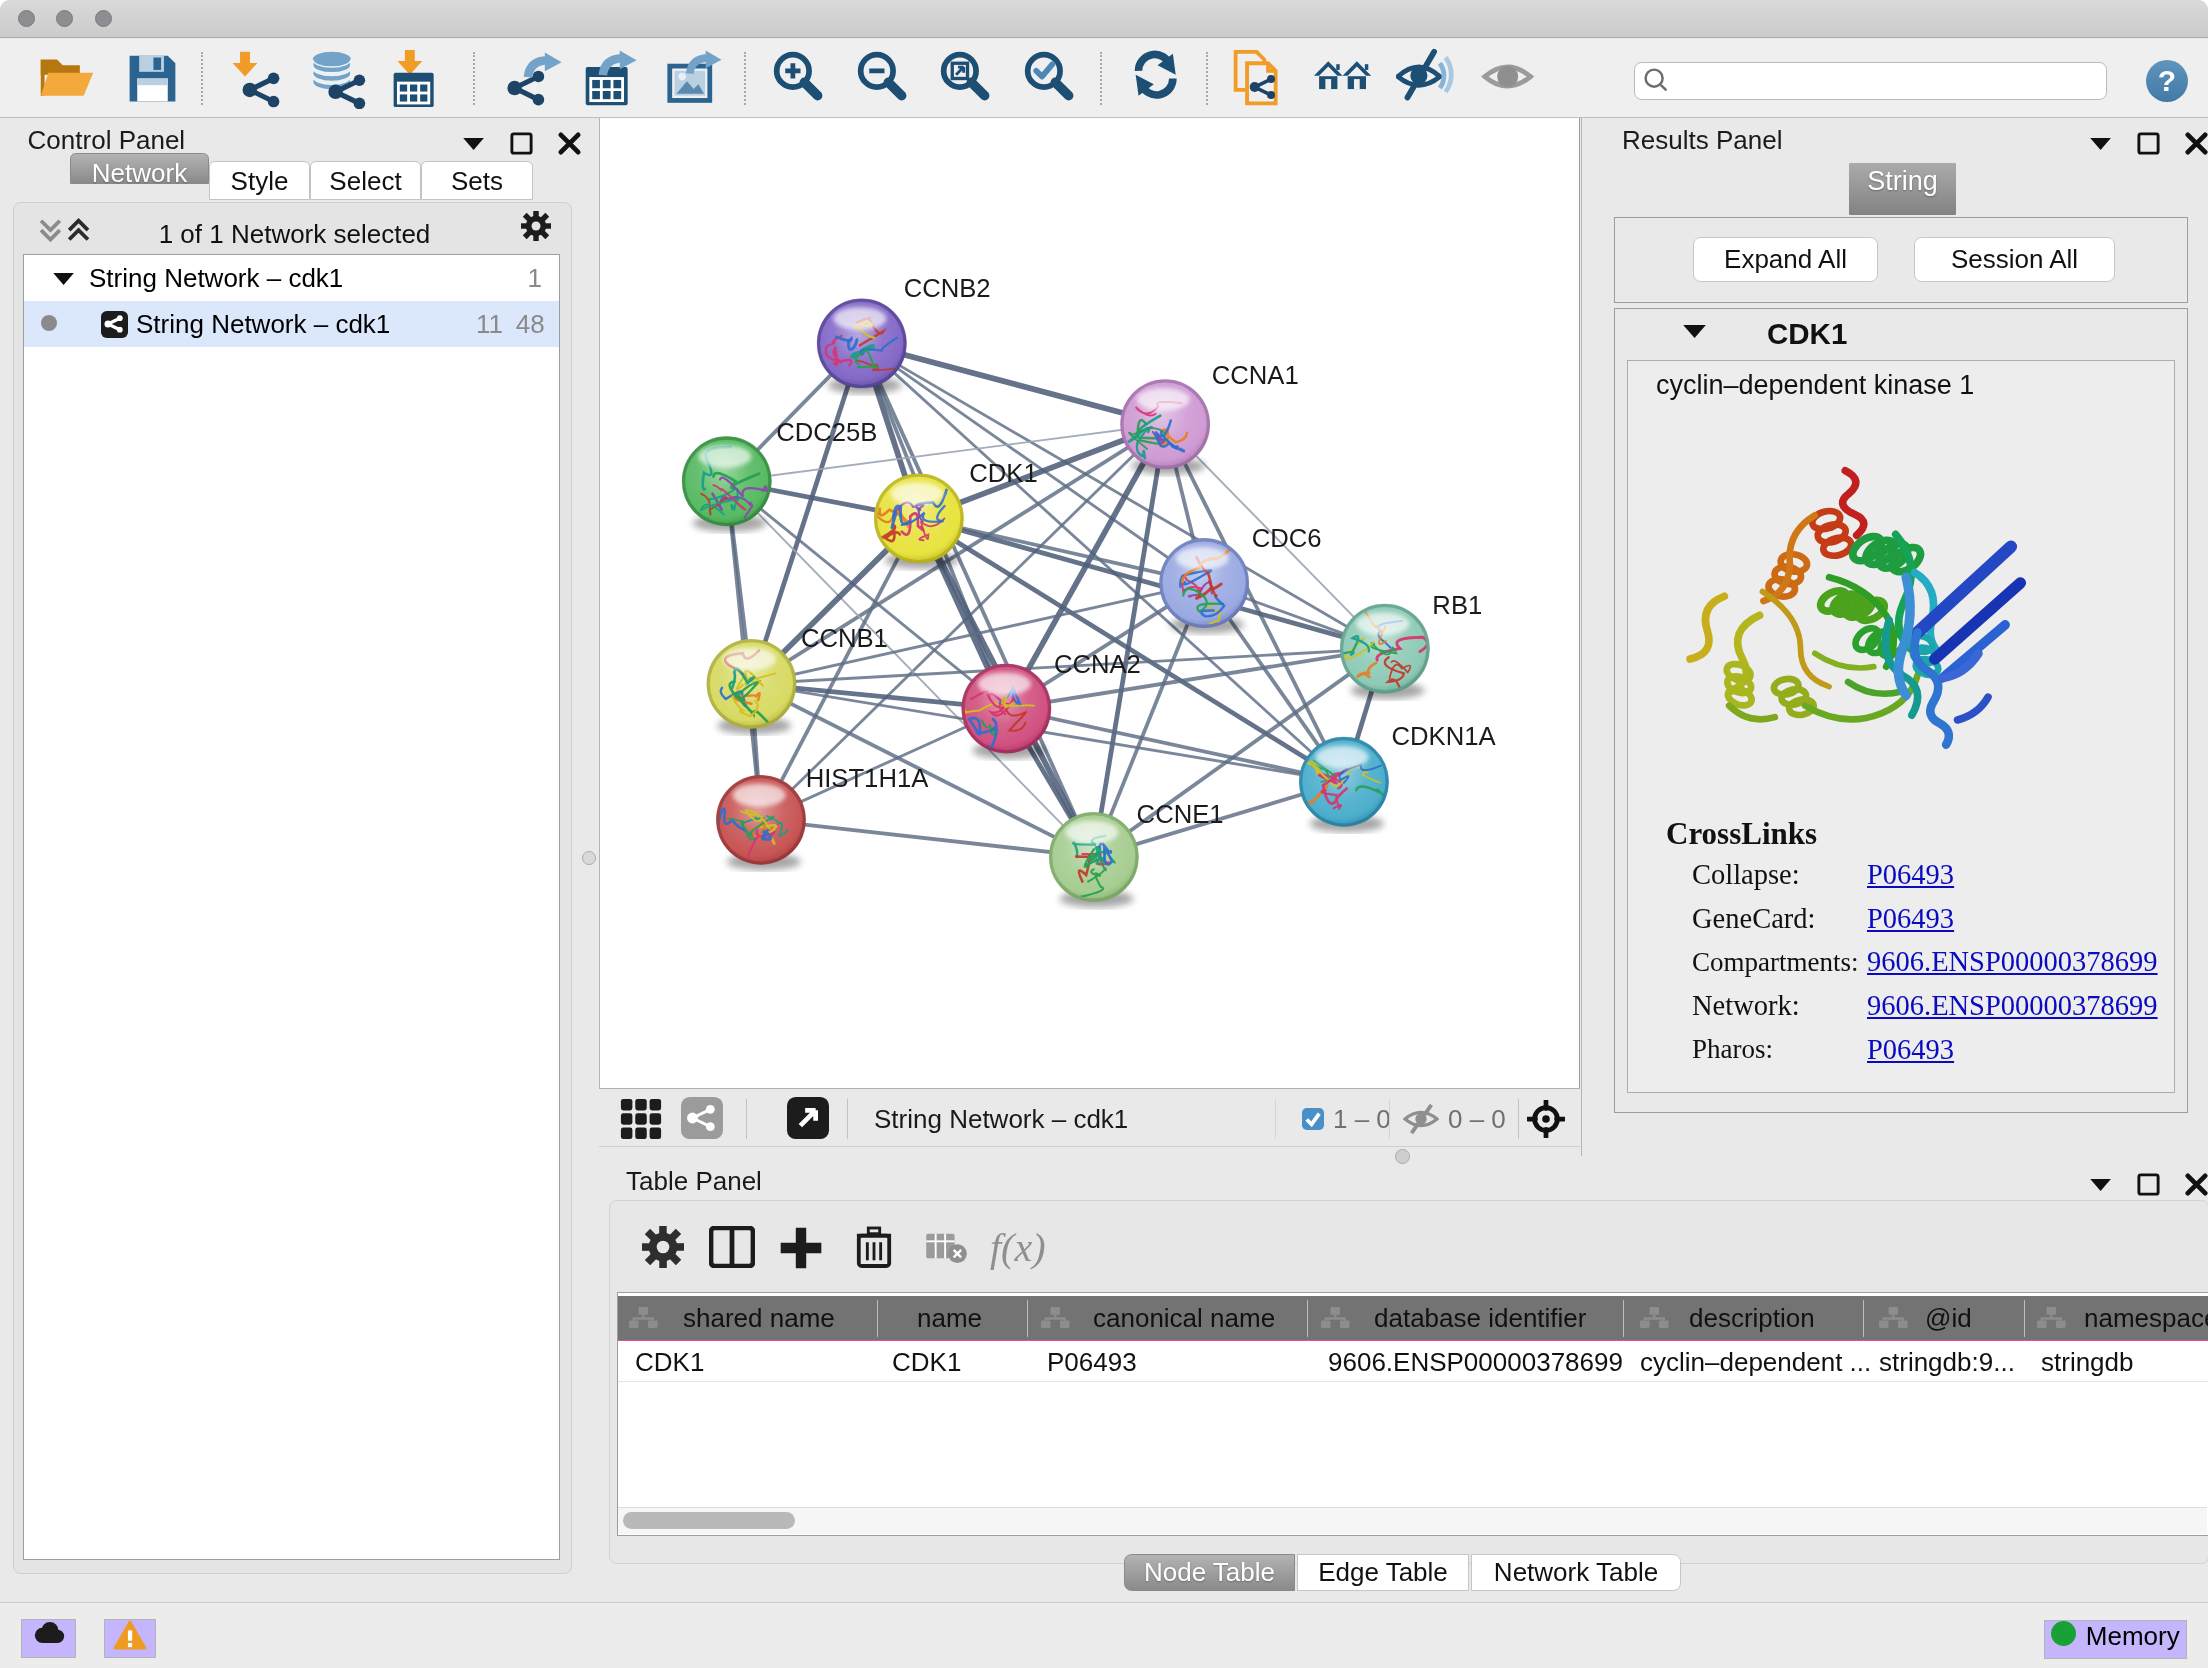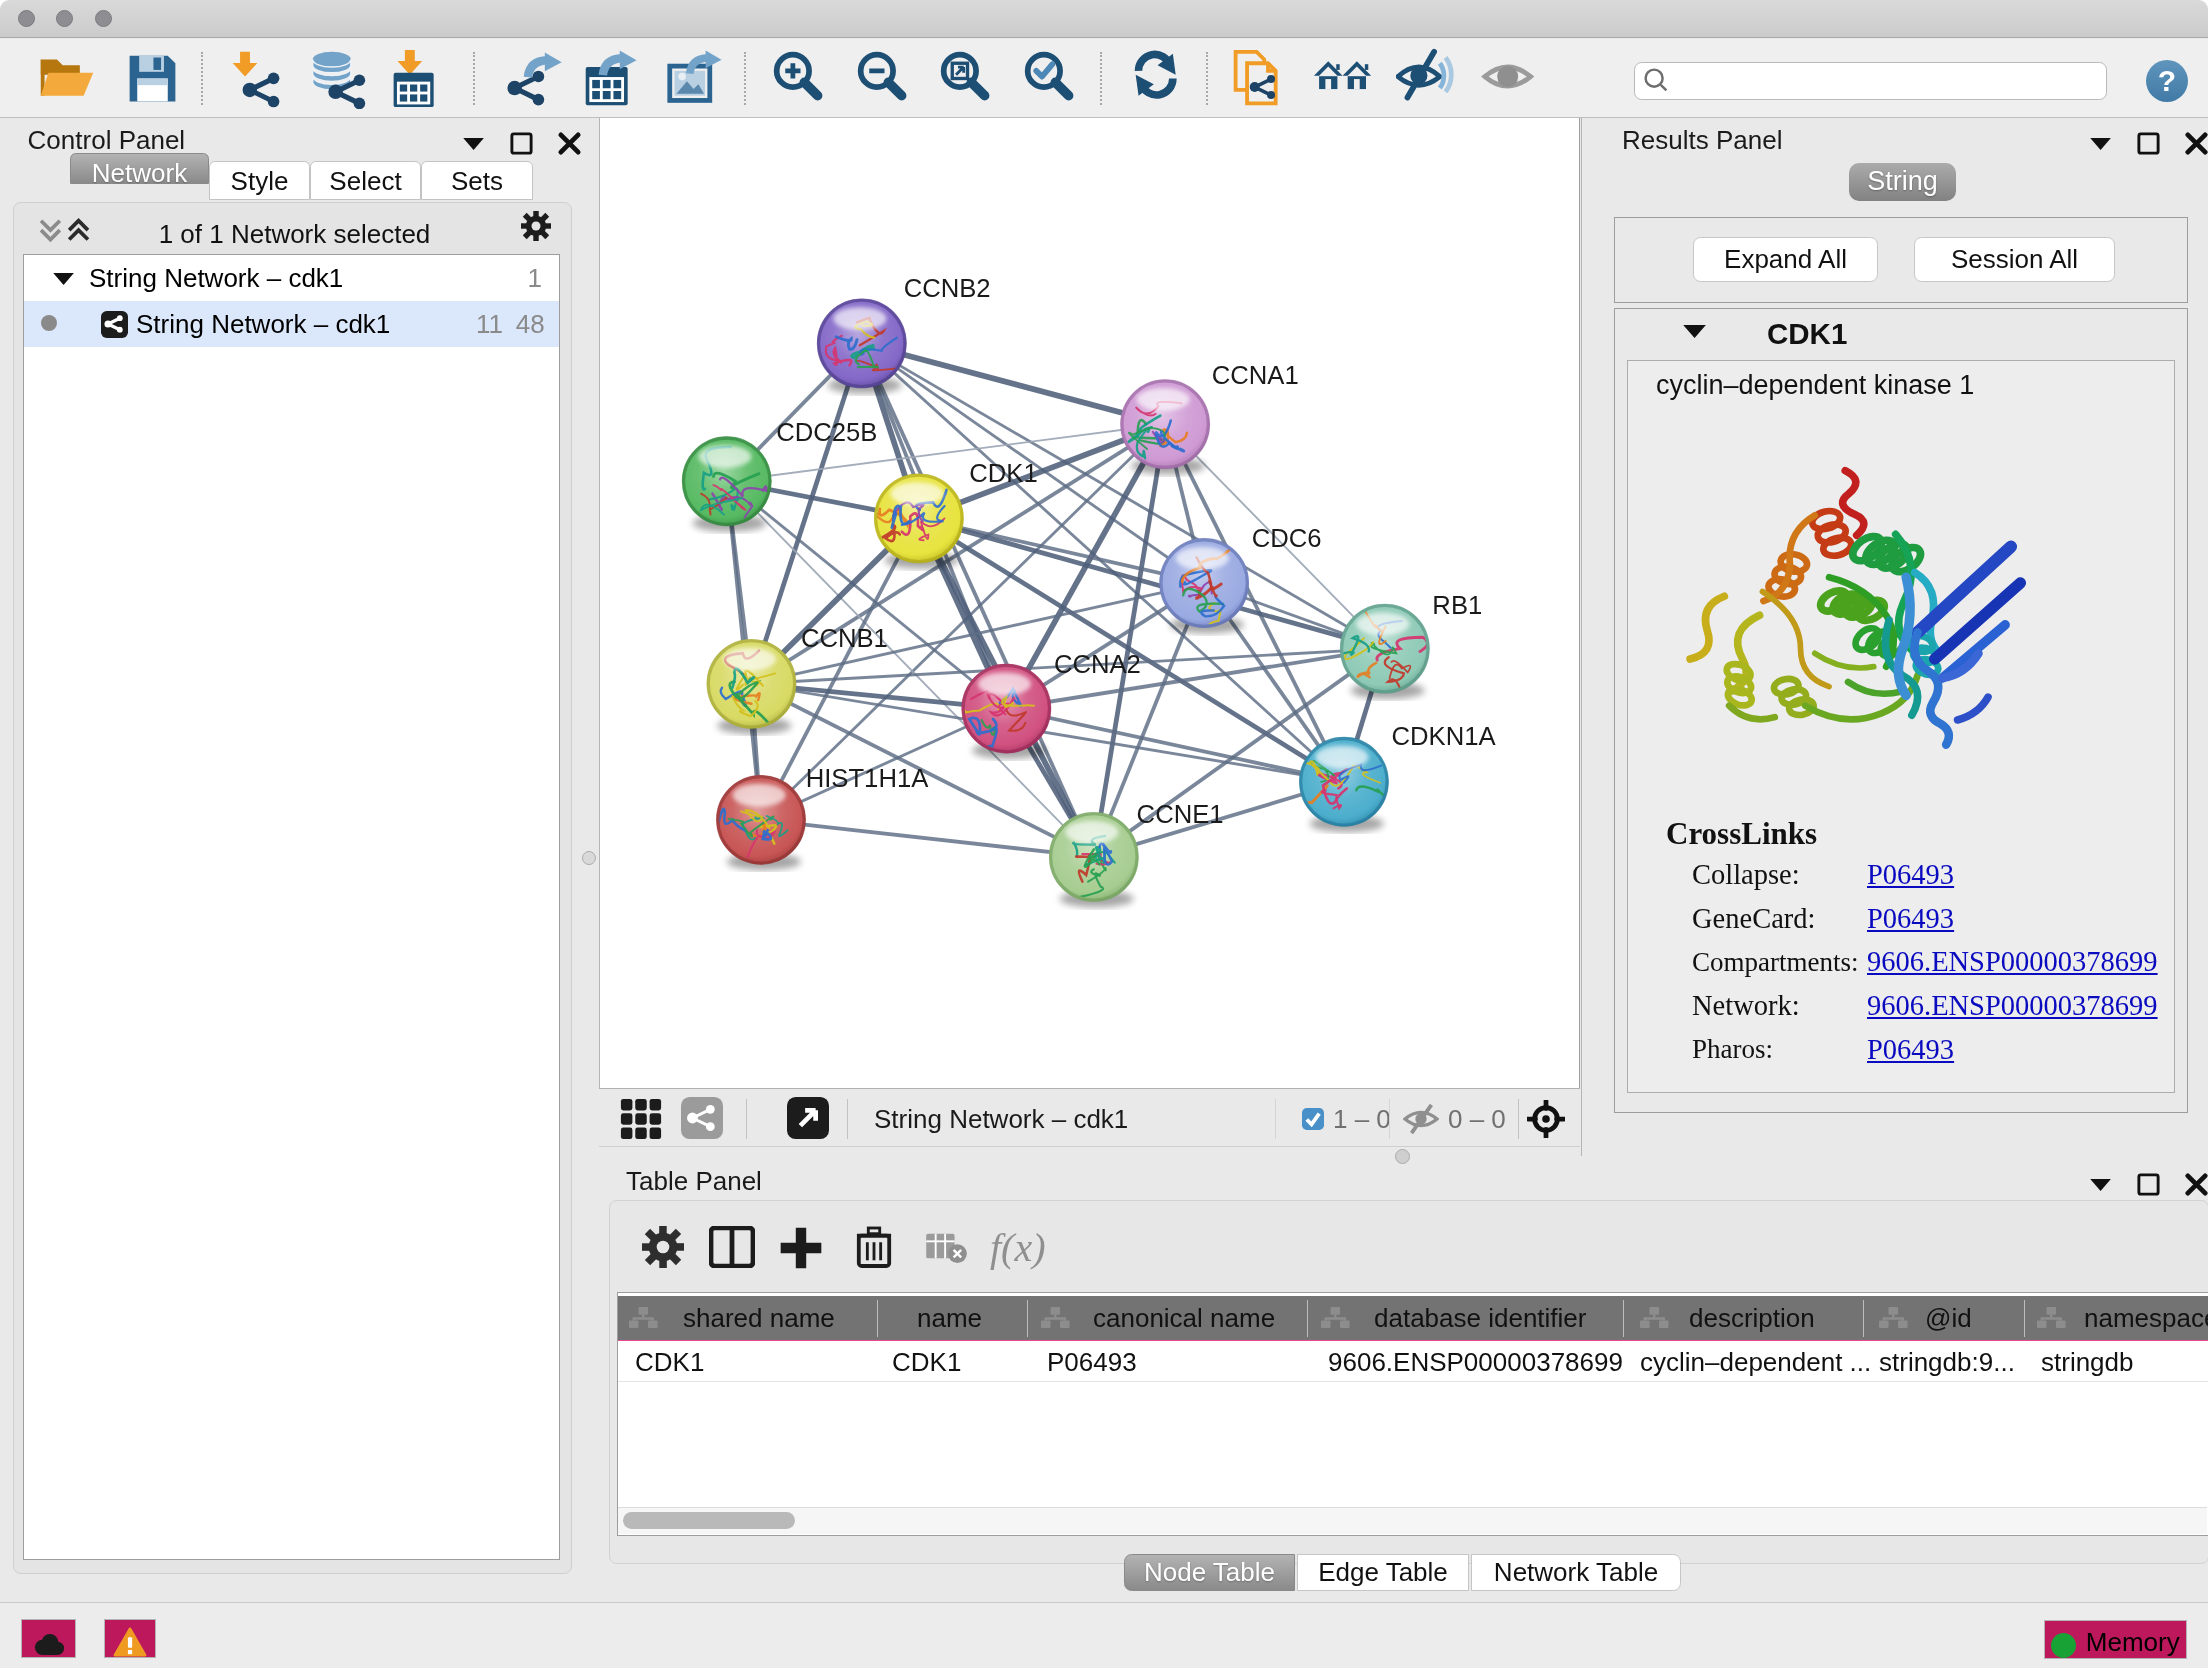--- a/index.html
+++ b/index.html
@@ -39,21 +39,21 @@
 #tablebox{left:617px;top:1292px;width:1591px;height:244px;background:#fff;border:1px solid #9d9d9d;border-right:none}
 #thead{left:618px;top:1296px;width:1590px;height:45px;background:#737373;border-bottom:1px solid #ec4899}
 .thcell{position:absolute;top:0;height:45px;display:flex;align-items:center;font-size:26px;color:#111}
 .thdiv{position:absolute;top:3.8px;height:37px;width:0;border-left:1px solid #bdbdbd}
 .tdcell{position:absolute;top:0;height:40px;display:flex;align-items:center;font-size:26px;color:#111}
 #hscroll{left:618px;top:1507px;width:1589px;height:27px;background:#f6f6f6;border-top:1px solid #ddd}
 #hthumb{left:623px;top:1512px;width:172px;height:17px;background:#b9b9b9;border-radius:8.6px}
 .bottab{height:37px;font-size:26px;display:flex;align-items:center;justify-content:center}
 
 #statusbar{left:0;top:1602px;width:2208px;height:67px;background:#ececec;border-top:1px solid #c9c9c9}
-.sbtn{position:absolute;top:8.6px;height:39px;background:#be185d;border:1px solid #b4b4b4;display:flex;align-items:flex-end;justify-content:center}
+.sbtn{position:absolute;top:8.6px;height:39px;background:#c4b5fd;border:1px solid #b4b4b4;display:flex;align-items:flex-start;justify-content:center}
 </style></head>
 <body>
 <div class="abs" style="left:0;top:0;width:2208px;height:1668px;background:#e9e9e9;border-radius:11.4px 11.4px 0 0"></div>
 <div class="abs" id="titlebar">
   <div class="tl" style="left:18px"></div>
     <div class="tl" style="left:56px"></div>
     <div class="tl" style="left:95px"></div>
 </div>
 <div class="abs" id="toolbar">
 <div class="tbsep" style="left:201px"></div>
@@ -697,21 +697,21 @@
 <svg width="23" height="15" viewBox="0 0 24 16">
       <polygon points="0,2 22,2 11,15" fill="#111"></polygon>
     </svg>
 <svg width="25" height="25" viewBox="0 0 26 26">
       <rect x="3" y="3" width="20" height="20" fill="none" stroke="#111" stroke-width="3" rx="2"></rect>
     </svg>
 <svg width="25" height="25" viewBox="0 0 26 26">
       <path d="M4 4 L22 22 M22 4 L4 22" stroke="#111" stroke-width="5" stroke-linecap="round"></path>
     </svg>
 </div>
-<div class="abs" style="left:1849px;top:163px;width:107px;height:38px;border-radius:10px;background:linear-gradient(#ababab,#828282);color:#fff;font-size:27px;text-align:center;line-height:36px;text-shadow:0 1px 1.9px rgba(0,0,0,.3)">String</div>
+<div class="abs" style="left:1849px;top:163px;width:107px;height:52px;border-radius:1px;background:linear-gradient(#ababab,#828282);color:#fff;font-size:27px;text-align:center;line-height:36px;text-shadow:0 1px 1.9px rgba(0,0,0,.3)">String</div>
 <div class="abs" id="rp-box1"></div>
 <div class="rbtn" style="left:1693px;width:185px">Expand All</div>
 <div class="rbtn" style="left:1914px;width:201px">Session All</div>
 <div class="abs" id="rp-box2"></div>
 <svg class="abs" style="left:1683px;top:323px" width="25" height="17" viewBox="0 0 26 18">
     <polygon points="0,2 24,2 12,16" fill="#111"></polygon>
   </svg>
 <div class="abs" style="left:1767px;top:317px;font-size:29.5px;font-weight:bold;color:#111">CDK1</div>
 <div class="abs" id="rp-inner"></div>
 <div class="abs" style="left:1656px;top:370px;font-size:27px;color:#111">cyclin–dependent kinase 1</div>

